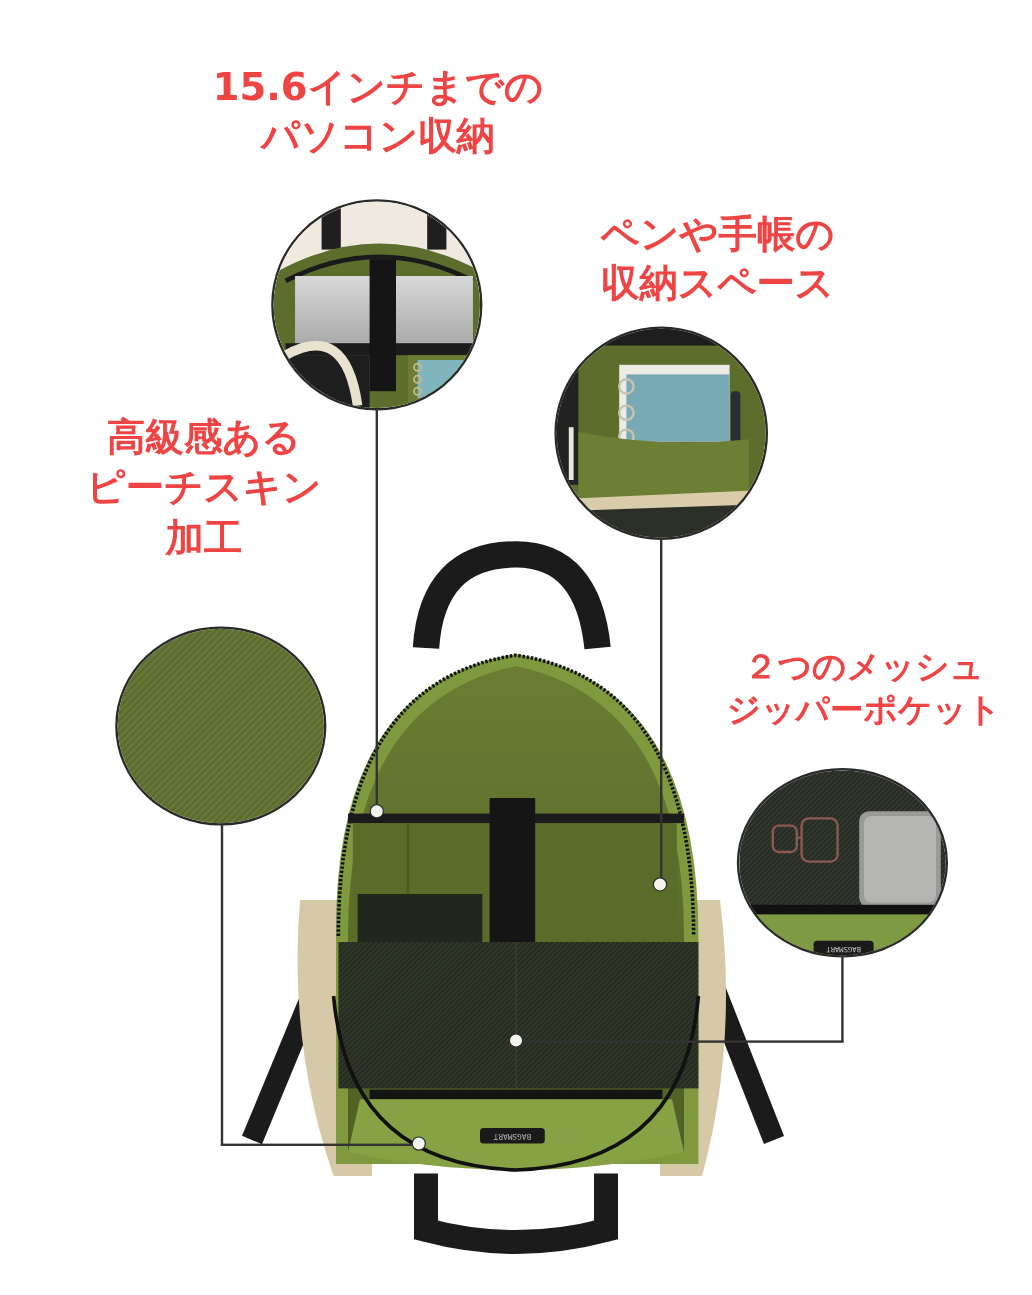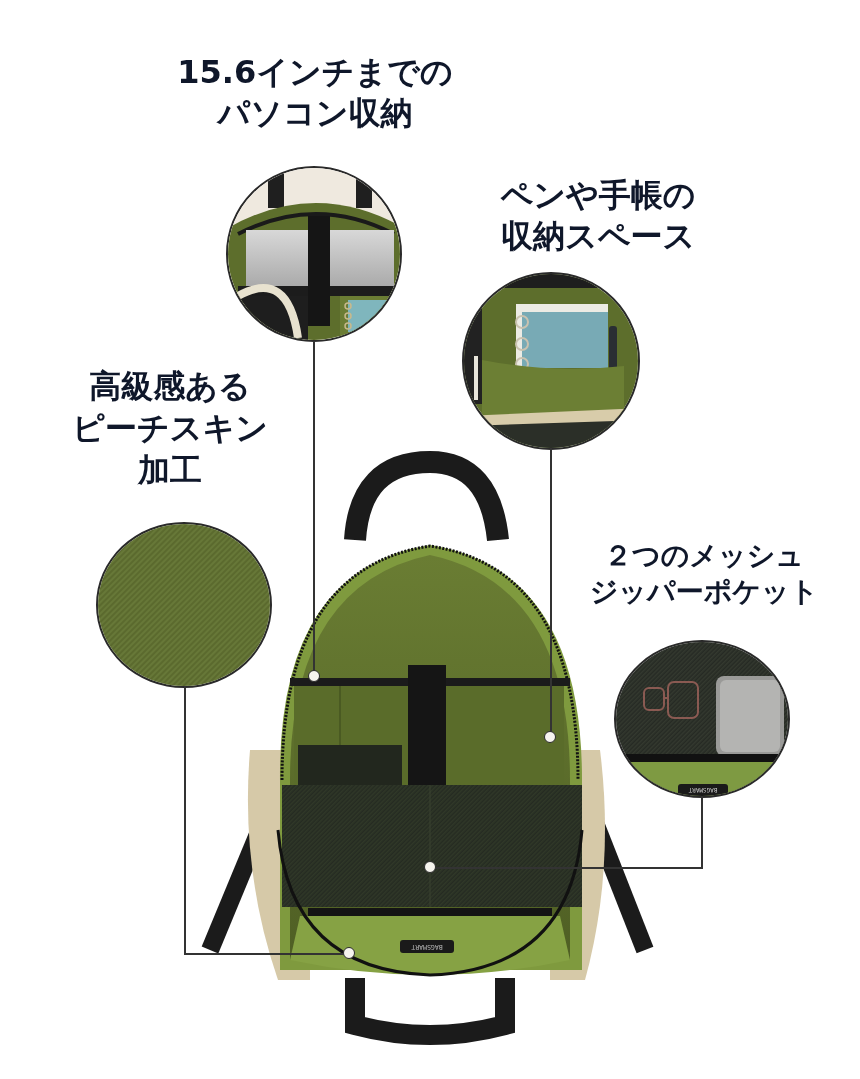--- a/index.html
+++ b/index.html
@@ -1,38 +1,38 @@
 <!DOCTYPE html>
 <html><head>
 <meta charset="utf-8">
 <style>
   html, body { margin: 0; padding: 0; background: #ffffff; }
   body { width: 860px; height: 1079px; position: relative; overflow: hidden;
          font-family: "DejaVu Sans", sans-serif; }
-  .label { position: absolute; color: #0f172a; font-weight: bold; text-align: center;
+  .label { position: absolute; color: #ef4444; font-weight: bold; text-align: center;
            line-height: 1.28; white-space: pre-line; font-family: "DejaVu Sans", sans-serif; }
   .circle { position: absolute; border-radius: 50%; overflow: hidden;
             border: 2px solid #2a2a2a; box-sizing: border-box; }
   .line { position: absolute; background: #333; }
   .dot { position: absolute; width: 12px; height: 12px; border-radius: 50%;
          background: #f6f4ee; border: 1.5px solid #2c2c2c; box-sizing: border-box; }
   .abs { position: absolute; }
   svg { display: block; }
 </style>
 </head>
 <body>
 
 <div class="label" style="left:150px; top:52px; width:330px; font-size:32px;">15.6インチまでの
 パソコン収納</div>
 <div class="label" style="left:463px; top:175px; width:270px; font-size:32px;">ペンや手帳の
 収納スペース</div>
-<div class="label" style="left:40px; top:365px; width:260px; font-size:32px; line-height:1.32;">高級感ある
+<div class="label" style="left:40px; top:343px; width:260px; font-size:32px; line-height:1.32;">高級感ある
 ピーチスキン
 加工</div>
-<div class="label" style="left:564px; top:538px; width:280px; font-size:28px;">２つのメッシュ
+<div class="label" style="left:580px; top:538px; width:280px; font-size:28px;">２つのメッシュ
 ジッパーポケット</div>
 
 <div class="circle" style="left:226px; top:166px; width:176px; height:176px;">
   <svg width="176" height="176" viewBox="0 0 176 176">
     <rect width="176" height="176" fill="#efe9df"></rect>
     <rect x="40" y="0" width="16" height="40" fill="#1f1f1f"></rect>
     <rect x="128" y="0" width="16" height="40" fill="#1f1f1f"></rect>
     <path d="M0 60 Q88 10 176 60 L176 176 L0 176 Z" fill="#5d6e2c"></path>
     <path d="M10 66 Q88 26 166 66" stroke="#1a1a1a" stroke-width="4" fill="none"></path>
     <rect x="18" y="62" width="148" height="58" fill="#b9b9b9"></rect>

